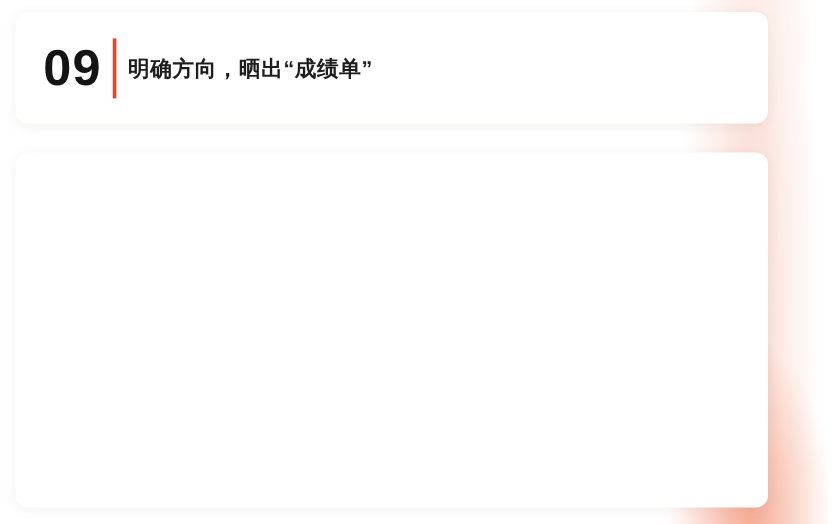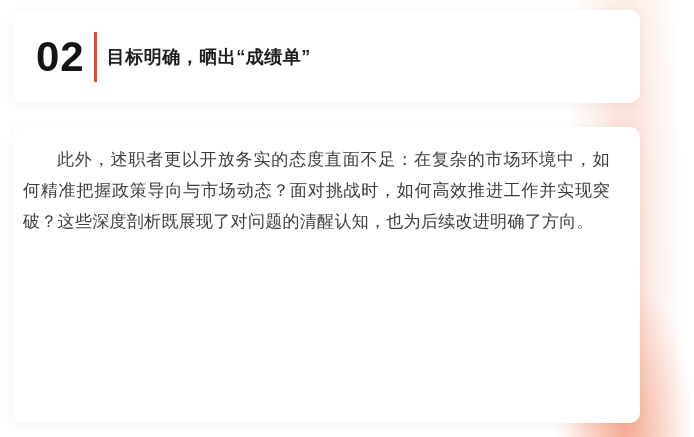--- a/index.html
+++ b/index.html
@@ -84,25 +84,24 @@
   }
 </style>
 </head>
 <body>
 
 <div class="page">
   <div class="bg-accent"></div>
   <div class="content">
 
     <section class="card header-card">
-      <div class="section-number" style="color: rgb(20, 20, 20);">02</div>
+      <div class="section-number" style="color: rgb(20, 20, 20);">09</div>
       <div class="red-bar" style="background: rgb(234, 67, 35);"></div>
-      <h1 class="section-title">目标明确，晒出“成绩单”</h1>
+      <h1 class="section-title">明确方向，晒出“成绩单”</h1>
     </section>
 
     <section class="card body-card">
       <div>
-          <p style="color: rgb(61, 61, 61);"><span>此外，述职者更以开放务实的态度直面不足：在复杂的市场环境中，如何精准把握政策导向与市场动态？面对挑战时，如何高效推进工作并实现突破？这些深度剖析既展现了对问题的清醒认知，也为后续改进明确了方向。</span></p>
         </div>
     </section>
 
   </div>
 </div>
 
 </body></html>

